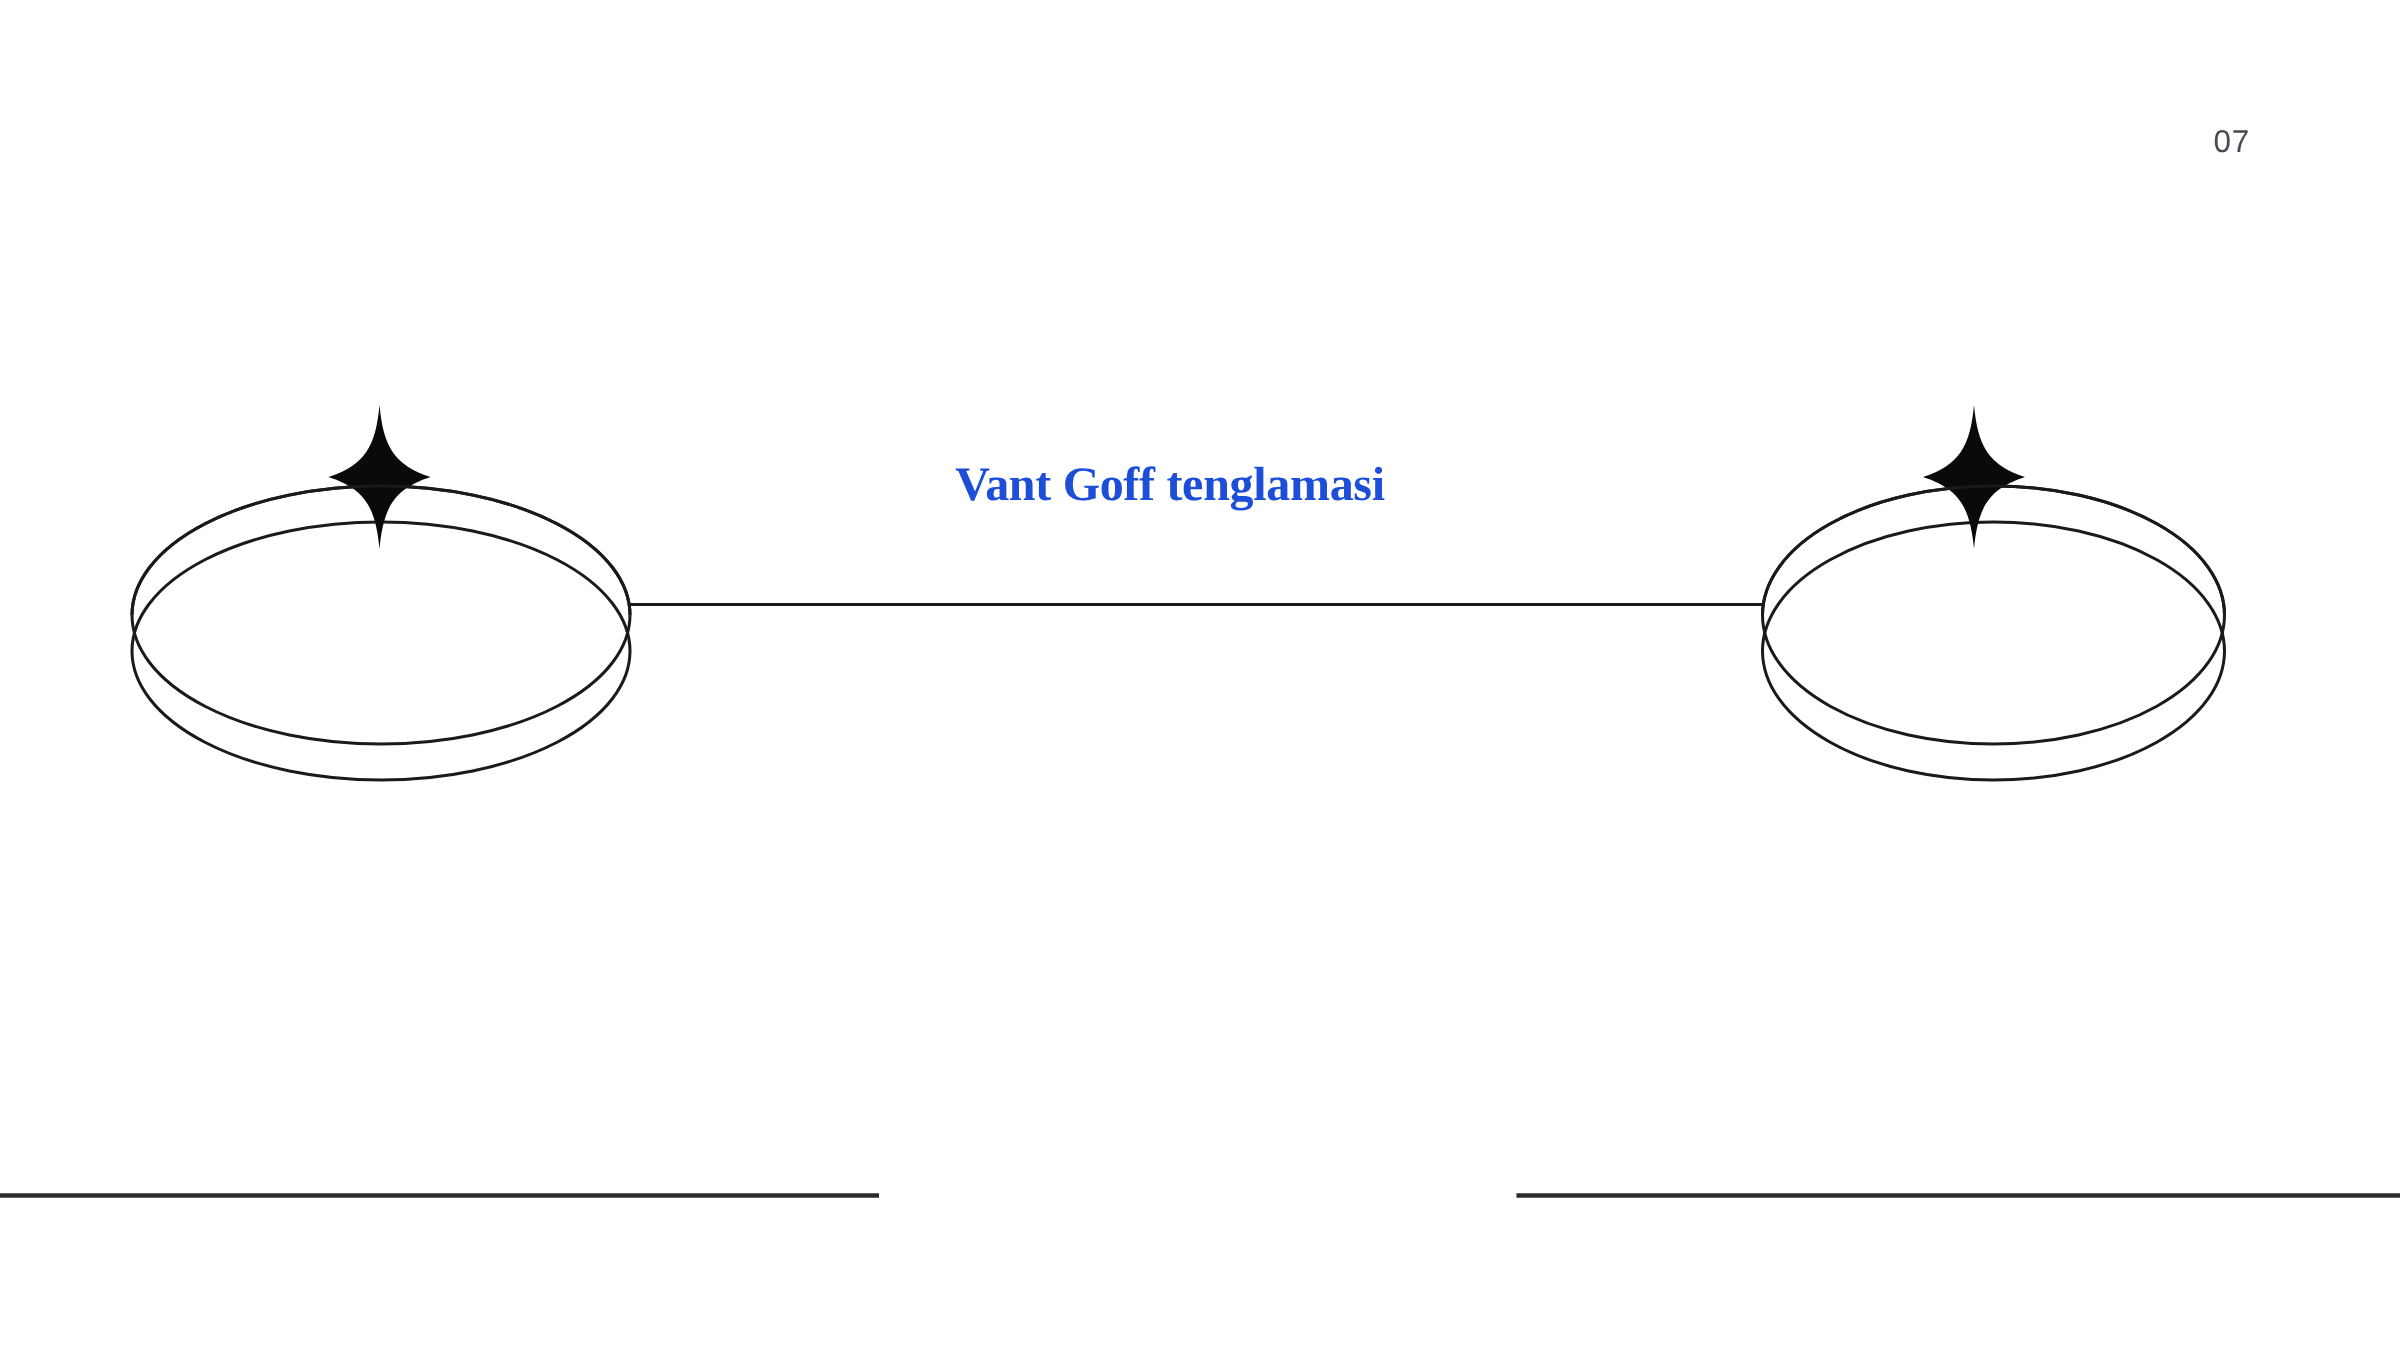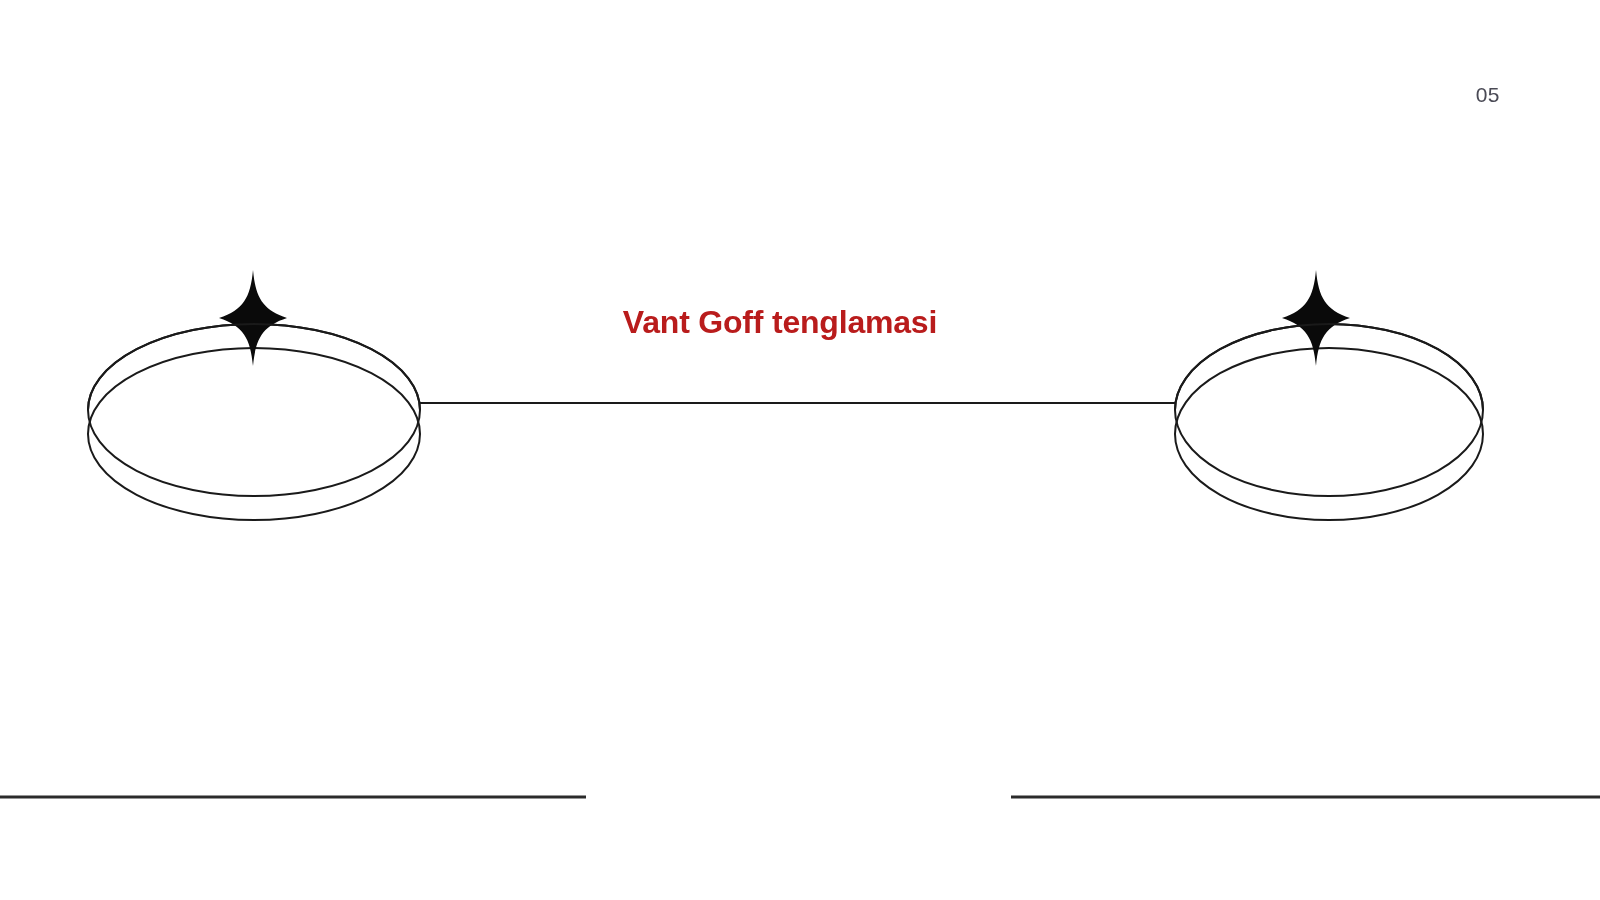--- a/index.html
+++ b/index.html
@@ -44,25 +44,25 @@
     color: #4a4a55;
     line-height: 1;
     user-select: none;
   }
   .slide-title {
     position: absolute;
     left: 560px;
     top: 283px;
     width: 440px;
     text-align: center;
-    font-family: Liberation Sans, sans-serif;
+    font-family: Liberation Serif, serif;
     font-size: 32px;
     font-weight: 700;
     letter-spacing: -0.2px;
-    color: #b91c1c;
+    color: #1d4ed8;
     line-height: 1.15;
     white-space: nowrap;
   }
 </style>
 </head>
 <body>
 
 <div id="slide">
 
   <svg id="slide-svg" viewBox="0 0 1600 900" xmlns="http://www.w3.org/2000/svg">
@@ -95,17 +95,17 @@
       <ellipse cx="1329" cy="434" rx="154" ry="86" fill="none" stroke="#1a1a1a" stroke-width="2"></ellipse>
       <ellipse cx="1329" cy="410" rx="154" ry="86" fill="none" stroke="#1a1a1a" stroke-width="2"></ellipse>
       <use href="#sparkle-glyph" x="0" y="0" transform="translate(1316,318)" fill="#0a0a0a" stroke="none"></use>
       <path d="M 1175,410 A 154,86 0 0 1 1483,410" fill="none" stroke="#1a1a1a" stroke-width="2"></path>
     </g>
 
     <line x1="0" y1="797" x2="586" y2="797" stroke="#2b2b2b" stroke-width="3"></line>
     <line x1="1011" y1="797" x2="1600" y2="797" stroke="#2b2b2b" stroke-width="3"></line>
   </svg>
 
-  <div class="page-number">05</div>
+  <div class="page-number">07</div>
 
   <h1 class="slide-title">Vant Goff tenglamasi</h1>
 
 </div>
 
 </body></html>

